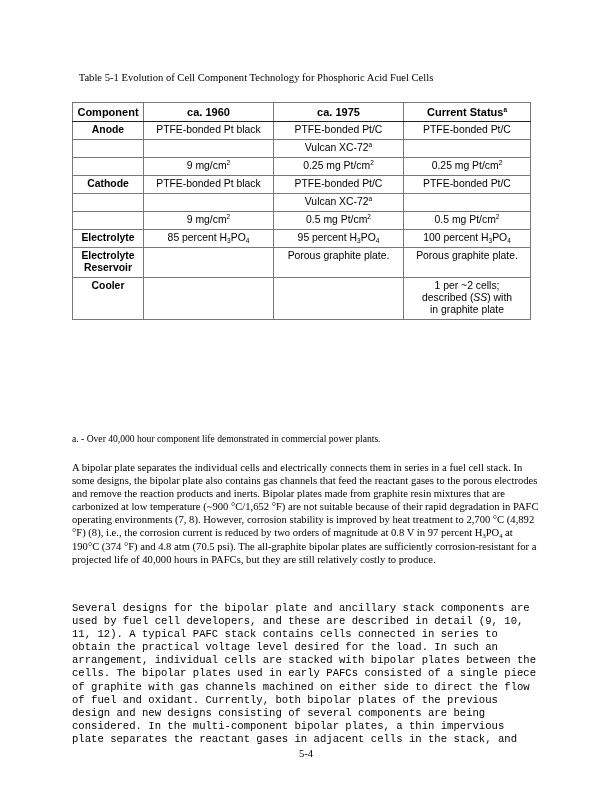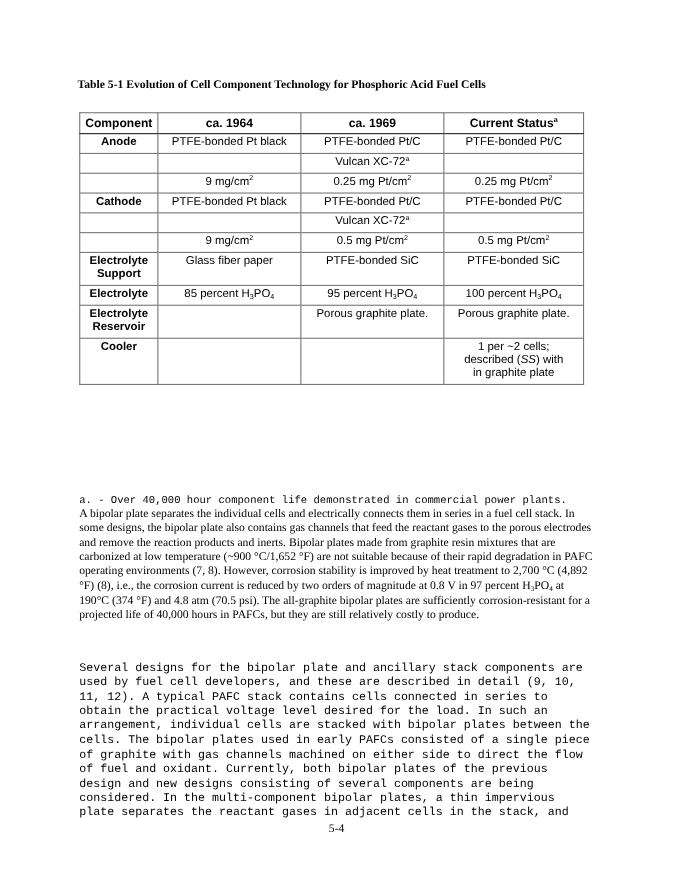--- a/index.html
+++ b/index.html
@@ -1,39 +1,39 @@
 <!DOCTYPE html>
 <html><head>
 <meta charset="utf-8">
 <style>
   html, body { margin: 0; padding: 0; background: #ffffff; }
   body { width: 612px; height: 792px; position: relative; overflow: hidden; color: #000; }
   .caption {
     position: absolute; left: 0; top: 72px; width: 512px; text-align: center;
-    font-family: "Liberation Serif", serif; font-weight: bold; font-size: 10.6px;
+    font-family: "Liberation Serif", serif; font-weight: normal; font-size: 10.6px;
   }
   table.comp {
     position: absolute; left: 72px; top: 102px; width: 458px;
     border-collapse: collapse; border: 1.6px solid #222;
     font-family: "Liberation Sans", sans-serif; font-size: 10.4px; line-height: 12px;
     table-layout: fixed;
   }
   table.comp th, table.comp td {
     border: 1px solid #777; padding: 2px 3px 3px 3px; vertical-align: top; text-align: center;
   }
   table.comp th { font-weight: bold; text-align: center; font-size: 11px; padding-top: 3px; padding-bottom: 3px; }
   table.comp th:first-child { text-align: center; }
   table.comp td.comp-name { font-weight: bold; }
   table.comp tr.hdr th { border-bottom: 1.6px solid #222; }
   col.c0 { width: 71px; } col.c1 { width: 130px; } col.c2 { width: 130px; } col.c3 { width: 127px; }
   sup { font-size: 6.5px; line-height: 0; vertical-align: 4px; }
   sub { font-size: 6.5px; line-height: 0; vertical-align: -2px; }
   .footnote {
     position: absolute; left: 72px; top: 433px;
-    font-family: Liberation Mono, monospace; font-size: 9.6px; margin-top: 16px;
+    font-family: Liberation Serif, serif; font-size: 9.6px;
   }
   .para {
     position: absolute; left: 72px; width: 470px;
     font-family: "Liberation Serif", serif; font-size: 10.6px; line-height: 13.1px;
     margin: 0;
   }
   .p1 { top: 461px; }
   .p2 { top: 602px; font-family: Liberation Mono, monospace; }
   .page-num {
     position: absolute; left: 0; width: 612px; top: 748px; text-align: center;
@@ -48,22 +48,22 @@
 <table class="comp">
   <colgroup>
       <col class="c0">
       <col class="c1">
       <col class="c2">
       <col class="c3">
     </colgroup>
   <tbody>
       <tr class="hdr">
     <th>Component</th>
-    <th>ca. 1964</th>
-    <th>ca. 1969</th>
+    <th>ca. 1960</th>
+    <th>ca. 1975</th>
     <th><span>Current Status</span><sup>a</sup></th>
   </tr>
 
   <tr>
     <td class="comp-name">Anode</td>
     <td>PTFE-bonded Pt black</td>
     <td>PTFE-bonded Pt/C</td>
     <td>PTFE-bonded Pt/C</td>
   </tr>
   <tr>
@@ -92,26 +92,20 @@
     <td></td>
   </tr>
   <tr>
     <td>&nbsp;</td>
     <td><span>9 mg/cm</span><sup>2</sup></td>
     <td><span>0.5 mg Pt/cm</span><sup>2</sup></td>
     <td><span>0.5 mg Pt/cm</span><sup>2</sup></td>
   </tr>
 
 
-  <tr>
-    <td class="comp-name">Electrolyte Support</td>
-    <td>Glass fiber paper</td>
-    <td>PTFE-bonded SiC</td>
-    <td>PTFE-bonded SiC</td>
-  </tr>
 
   <tr>
     <td class="comp-name">Electrolyte</td>
     <td><span>85 percent H</span><sub>3</sub><span>PO</span><sub>4</sub></td>
     <td><span>95 percent H</span><sub>3</sub><span>PO</span><sub>4</sub></td>
     <td><span>100 percent H</span><sub>3</sub><span>PO</span><sub>4</sub></td>
   </tr>
 
   <tr>
     <td class="comp-name">Electrolyte Reservoir</td>

